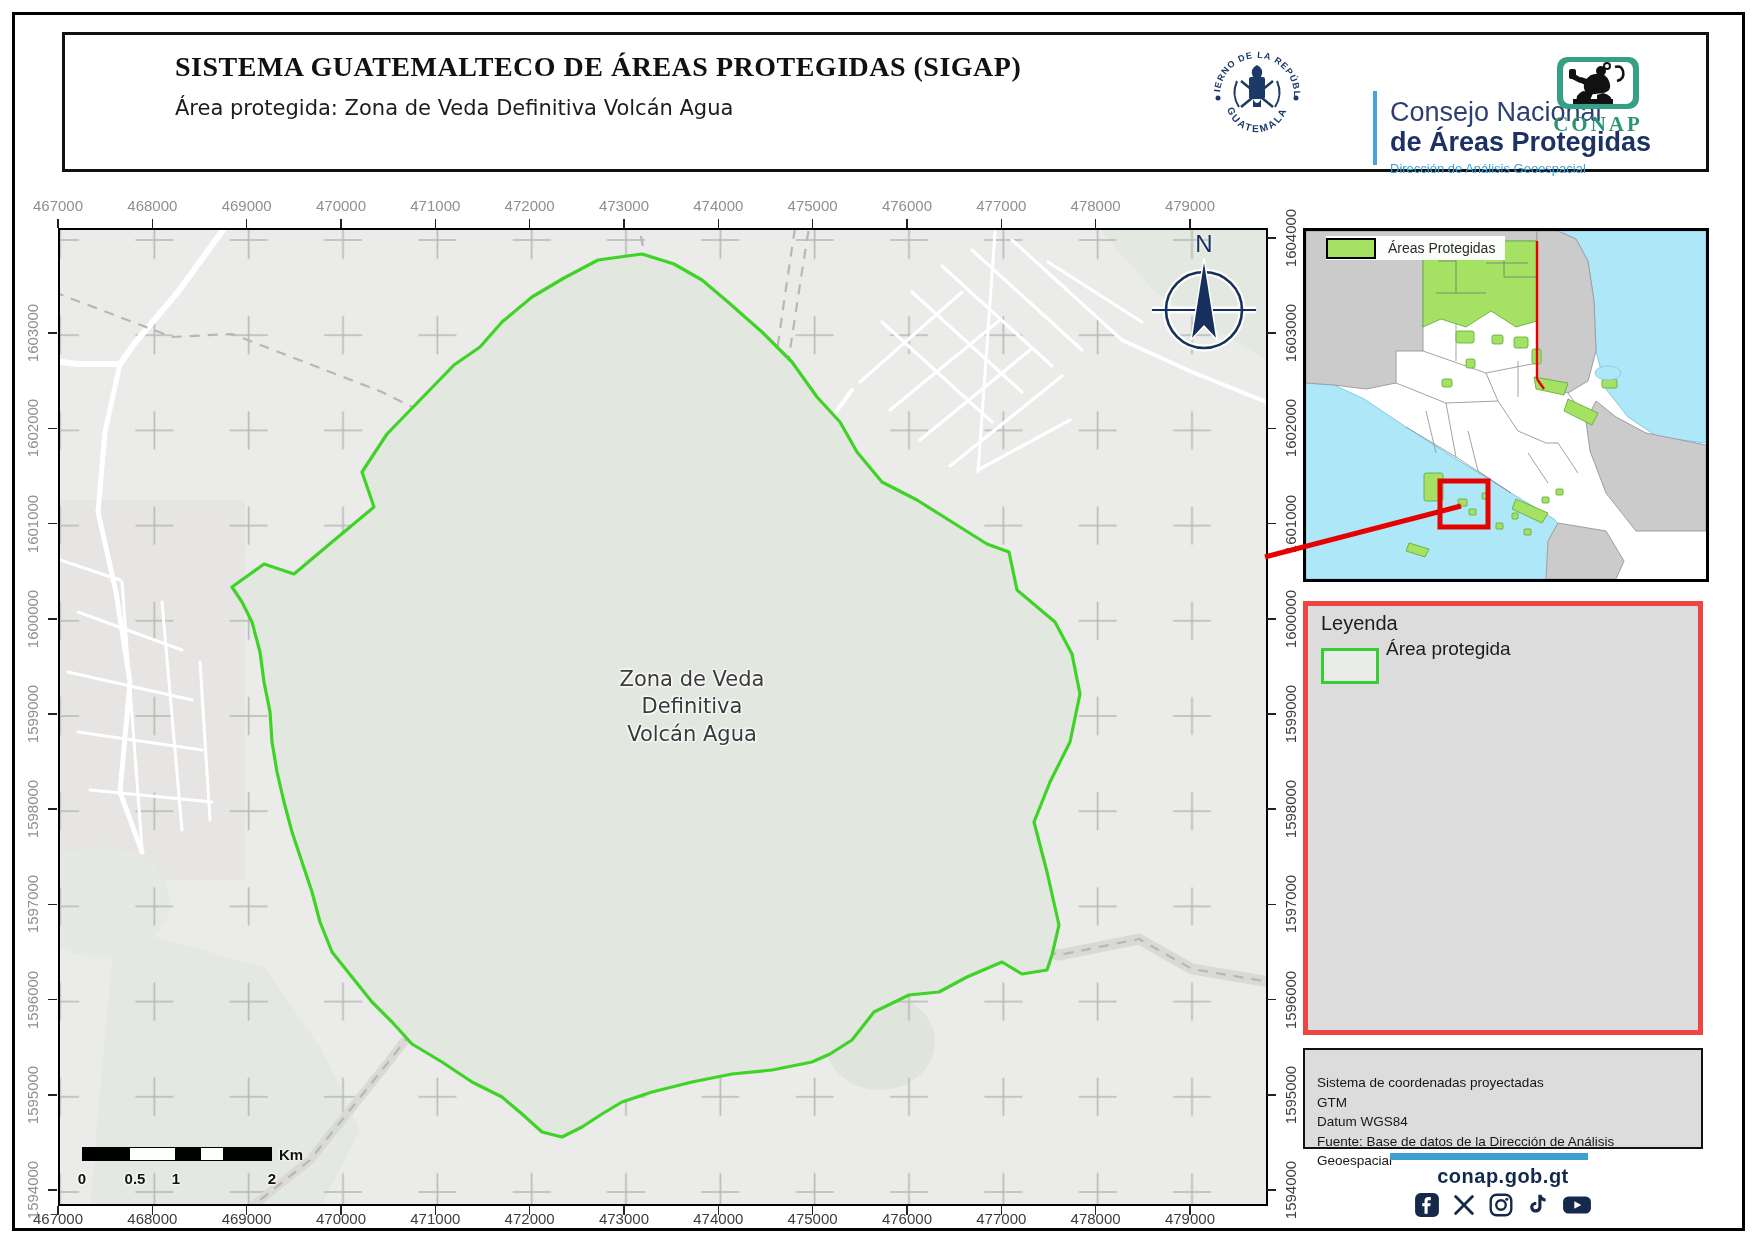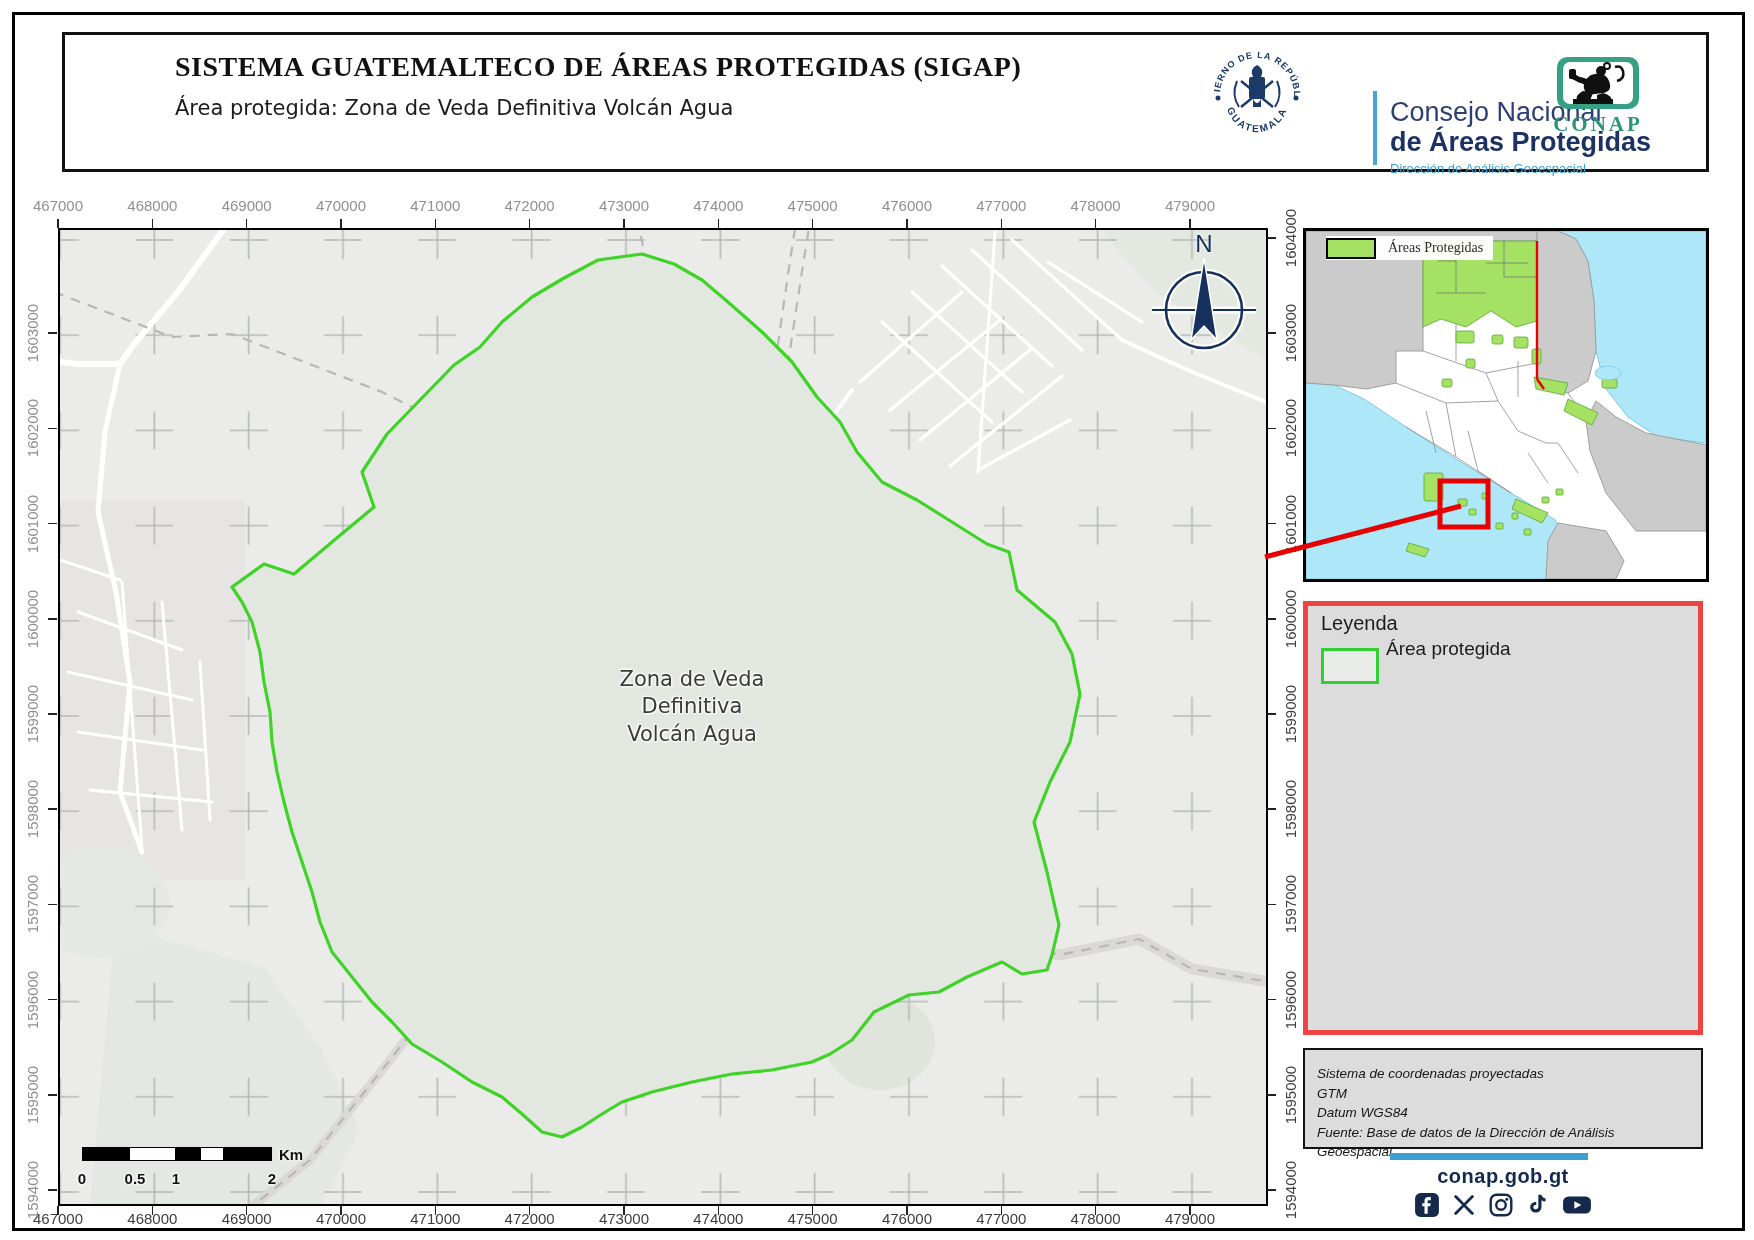--- a/index.html
+++ b/index.html
@@ -26,29 +26,29 @@
   .area-label{left:500px;top:436px;width:264px;text-align:center;font-family:"DejaVu Sans",sans-serif;
     font-size:21px;color:#3a3a3a;line-height:1.3;
     text-shadow:0 0 3px #fff,0 0 3px #fff,1px 1px 2px #fff,-1px -1px 2px #fff;}
   
   .sb-seg{position:absolute;height:14px;top:917px;border:1px solid #000;box-sizing:border-box;}
   .sb-label{position:absolute;top:940px;transform:translateX(-50%);font-weight:bold;font-size:15px;color:#111;
     text-shadow:0 0 3px #fff,0 0 3px #fff,0 0 3px #fff;}
   .sb-unit{position:absolute;left:219px;top:916px;font-weight:bold;font-size:15px;color:#111;
     text-shadow:0 0 3px #fff,0 0 3px #fff;}
   
-  .inset-box{left:1303px;top:228px;width:400px;height:348px;border:3px solid #000;background:#14b8a6;overflow:hidden;font-family:Liberation Serif, serif;}
+  .inset-box{left:1303px;top:228px;width:400px;height:348px;border:3px solid #000;background:#14b8a6;overflow:hidden;}
   .inset-chip{left:20px;top:5px;height:24px;background:rgba(255,255,255,.95);display:flex;align-items:center;padding:0 10px 0 0;}
   .inset-swatch{width:46px;height:17px;background:#a5e163;border:2px solid #000;margin-right:12px;}
   .inset-chip span{font-size:14px;color:#2b2b2b;}
   .legend-box{left:1303px;top:601px;width:400px;height:434px;background:#dcdcdc;border:5px solid #ef4444;box-sizing:border-box;}
   .legend-title{left:13px;top:6px;font-size:20px;color:#1c1c1c;}
   .legend-swatch{left:13px;top:42px;width:52px;height:30px;border:3px solid #35cf35;background:#e9ece9;}
   .legend-item-label{left:78px;top:32px;font-size:19px;color:#1c1c1c;}
-  .info-box{left:1303px;top:1048px;width:400px;height:101px;background:#dcdcdc;border:2px solid #111;box-sizing:border-box;padding:14px 12px;font-style:italic;}
+  .info-box{left:1303px;top:1048px;width:400px;height:101px;background:#dcdcdc;border:2px solid #111;box-sizing:border-box;padding:23px 12px;}
   .info-box div{font-size:13.5px;color:#161616;line-height:1.45;}
   .blue-bar{left:1390px;top:1153px;width:198px;height:7px;background:#3d9fd4;}
   .website{left:1303px;top:1165px;width:400px;text-align:center;font-weight:bold;font-size:20px;color:#12294e;letter-spacing:.5px;}
   .social-row{left:1303px;top:1192px;width:400px;display:flex;justify-content:center;align-items:center;gap:11px;}
   .social-row svg{display:block;}
   .overlay{left:0;top:0;width:1754px;height:1240px;pointer-events:none;}
 </style>
 </head>
 <body>
 

